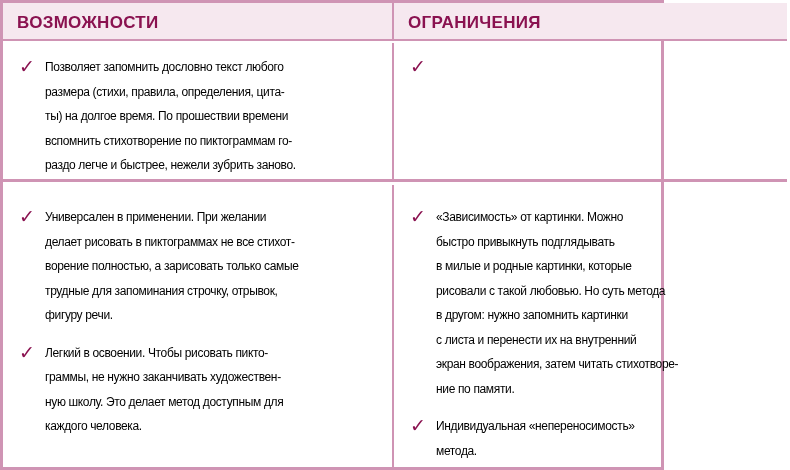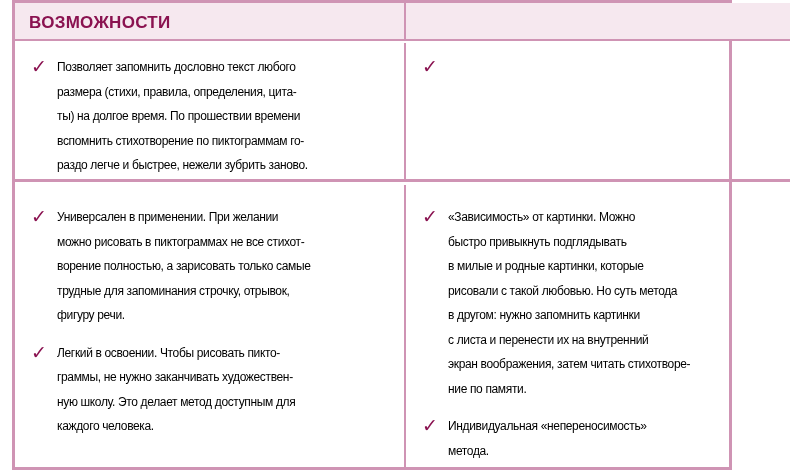--- a/index.html
+++ b/index.html
@@ -1,19 +1,19 @@
 <!DOCTYPE html>
 <html><head>
 <meta charset="utf-8">
 <style>
   html, body { margin: 0; padding: 0; background: #ffffff; }
   body { width: 790px; height: 470px; overflow: hidden; }
   .table {
-    position: absolute; left: 12px; top: 0;
-    width: 720px; height: 470px;
+    position: absolute; left: 0; top: 0;
+    width: 664px; height: 470px;
     box-sizing: border-box;
     border: 3px solid #cf94b4;
     font-family: "Liberation Sans", "DejaVu Sans", sans-serif;
     color: #2b2b2b;
   }
   .row { position: absolute; left: 0; width: 784px; display: flex; box-sizing: border-box; }
   .row.header { top: 0; height: 38px; background: #f6e8ef; border-bottom: 2px solid #cf94b4; }
   .row.r1 { top: 40px; height: 139px; border-bottom: 3px solid #cf94b4; }
   .row.r2 { top: 182px; height: 285px; }
   .cell { box-sizing: border-box; position: relative; }
@@ -39,20 +39,23 @@
 </style>
 </head>
 <body>
 
 <div class="table">
 
   <div class="row header">
     <div class="cell left">
       <p class="hdr">ВОЗМОЖНОСТИ</p>
     </div>
+    <div class="cell right">
+      <p class="hdr">ОГРАНИЧЕНИЯ</p>
+    </div>
   </div>
 
   <div class="row r1">
     <div class="cell left">
       <div class="cell-body">
         <div class="item">
           <span class="check">✓</span>
           <span class="text">Позволяет запомнить дословно текст любого
 размера (стихи, правила, определения, цита-
 ты) на долгое время. По прошествии времени
@@ -69,21 +72,21 @@
       </div>
     </div>
   </div>
 
   <div class="row r2">
     <div class="cell left">
       <div class="cell-body">
         <div class="item">
           <span class="check">✓</span>
           <span class="text">Универсален в применении. При желании
-можно рисовать в пиктограммах не все стихот-
+делает рисовать в пиктограммах не все стихот-
 ворение полностью, а зарисовать только самые
 трудные для запоминания строчку, отрывок,
 фигуру речи.</span>
         </div>
         <div class="item">
           <span class="check">✓</span>
           <span class="text">Легкий в освоении. Чтобы рисовать пикто-
 граммы, не нужно заканчивать художествен-
 ную школу. Это делает метод доступным для
 каждого человека.</span>

